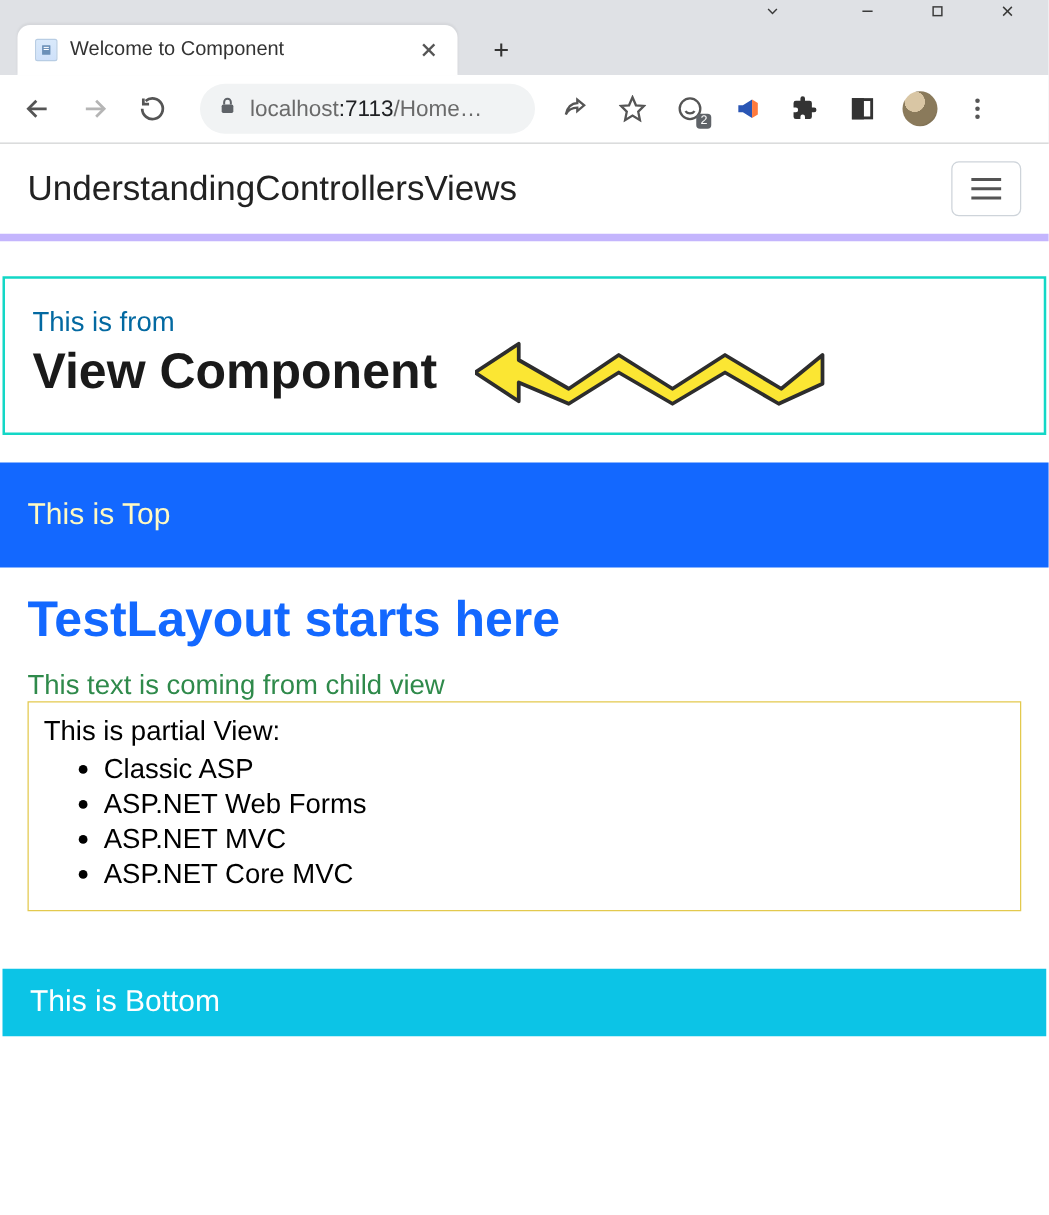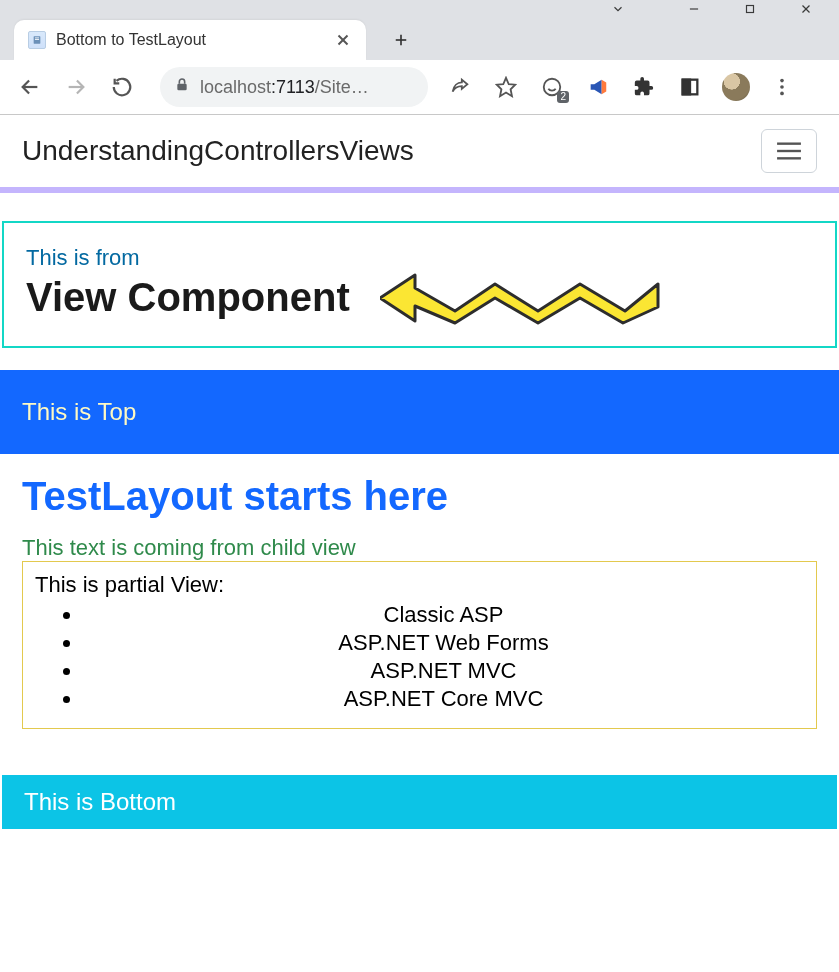--- a/index.html
+++ b/index.html
@@ -152,21 +152,21 @@
 
     .main-block{ padding: 14px 22px 12px 22px; }
     .main-h1{ color:#1368ff; font-size:40px; font-weight:600; margin: 6px 0 16px 0; }
     .child-text{ color:#2f8a4b; font-size:22px; }
 
     .partial{
       border:1px solid #e3c94e;
       padding: 10px 12px 14px 12px;
       font-size:22px;
     }
-    .partial ul{ margin: 4px 0 0 48px; text-align: center; }
+    .partial ul{ margin: 4px 0 0 48px; }
     .partial li{ margin: 2px 0; }
 
     .spacer2{ height:34px; }
     .bottom-strip{
       background:#0cc4e6;
       color:#fff;
       font-size:24px;
       padding: 13px 22px;
       margin: 0 2px;
     }
@@ -210,21 +210,21 @@
   </div>
   <div class="tabstrip">
     <div class="tab">
       <span class="favicon">
         <svg viewBox="0 0 24 24" fill="#6b90b8">
             <rect x="4" y="3" width="16" height="18" rx="1"></rect>
             <rect x="7" y="6" width="10" height="2" fill="#fff"></rect>
             <rect x="7" y="10" width="10" height="2" fill="#fff"></rect>
           </svg>
       </span>
-      <span class="title">Bottom to TestLayout</span>
+      <span class="title">Welcome to Component</span>
       <span class="close">
         <svg viewBox="0 0 24 24" stroke="currentColor" stroke-width="2.5">
             <line x1="6" y1="6" x2="18" y2="18"></line>
             <line x1="18" y1="6" x2="6" y2="18"></line>
           </svg>
       </span>
     </div>
     <div class="newtab">
       <svg viewBox="0 0 24 24" stroke="#333" stroke-width="2.2" width="18" height="18">
           <line x1="12" y1="5" x2="12" y2="19"></line>
@@ -252,21 +252,21 @@
         </svg>
     </div>
     <div class="omnibox">
       <span class="lock">
         <svg viewBox="0 0 24 24" fill="#5f6368">
             <rect x="5" y="10" width="14" height="10" rx="2"></rect>
             <path d="M8 10V7a4 4 0 0 1 8 0v3" fill="none" stroke="#5f6368" stroke-width="2.4"></path>
           </svg>
       </span>
       <span class="url">
-        <span class="host1">localhost</span><span class="host2">:7113</span><span class="path">/Site…</span>
+        <span class="host1">localhost</span><span class="host2">:7113</span><span class="path">/Home…</span>
       </span>
     </div>
     <div class="tb-icons">
       <div class="ibtn">
         <svg viewBox="0 0 24 24" fill="none" stroke="currentColor" stroke-width="2">
             <path d="M14 4l6 5-6 5V11c-5 0-8 2-10 6 1-6 5-10 10-10V4z"></path>
           </svg>
       </div>
       <div class="ibtn">
         <svg viewBox="0 0 24 24" fill="none" stroke="currentColor" stroke-width="2">

